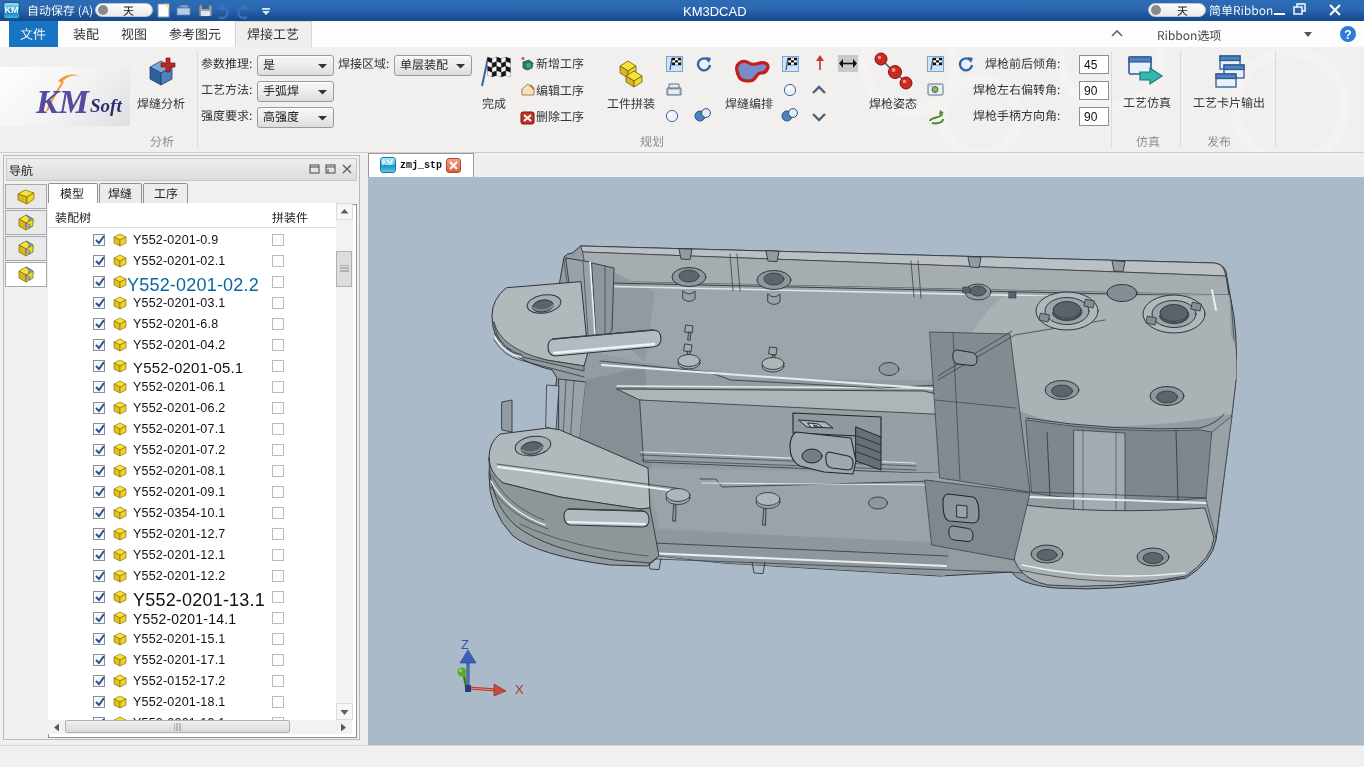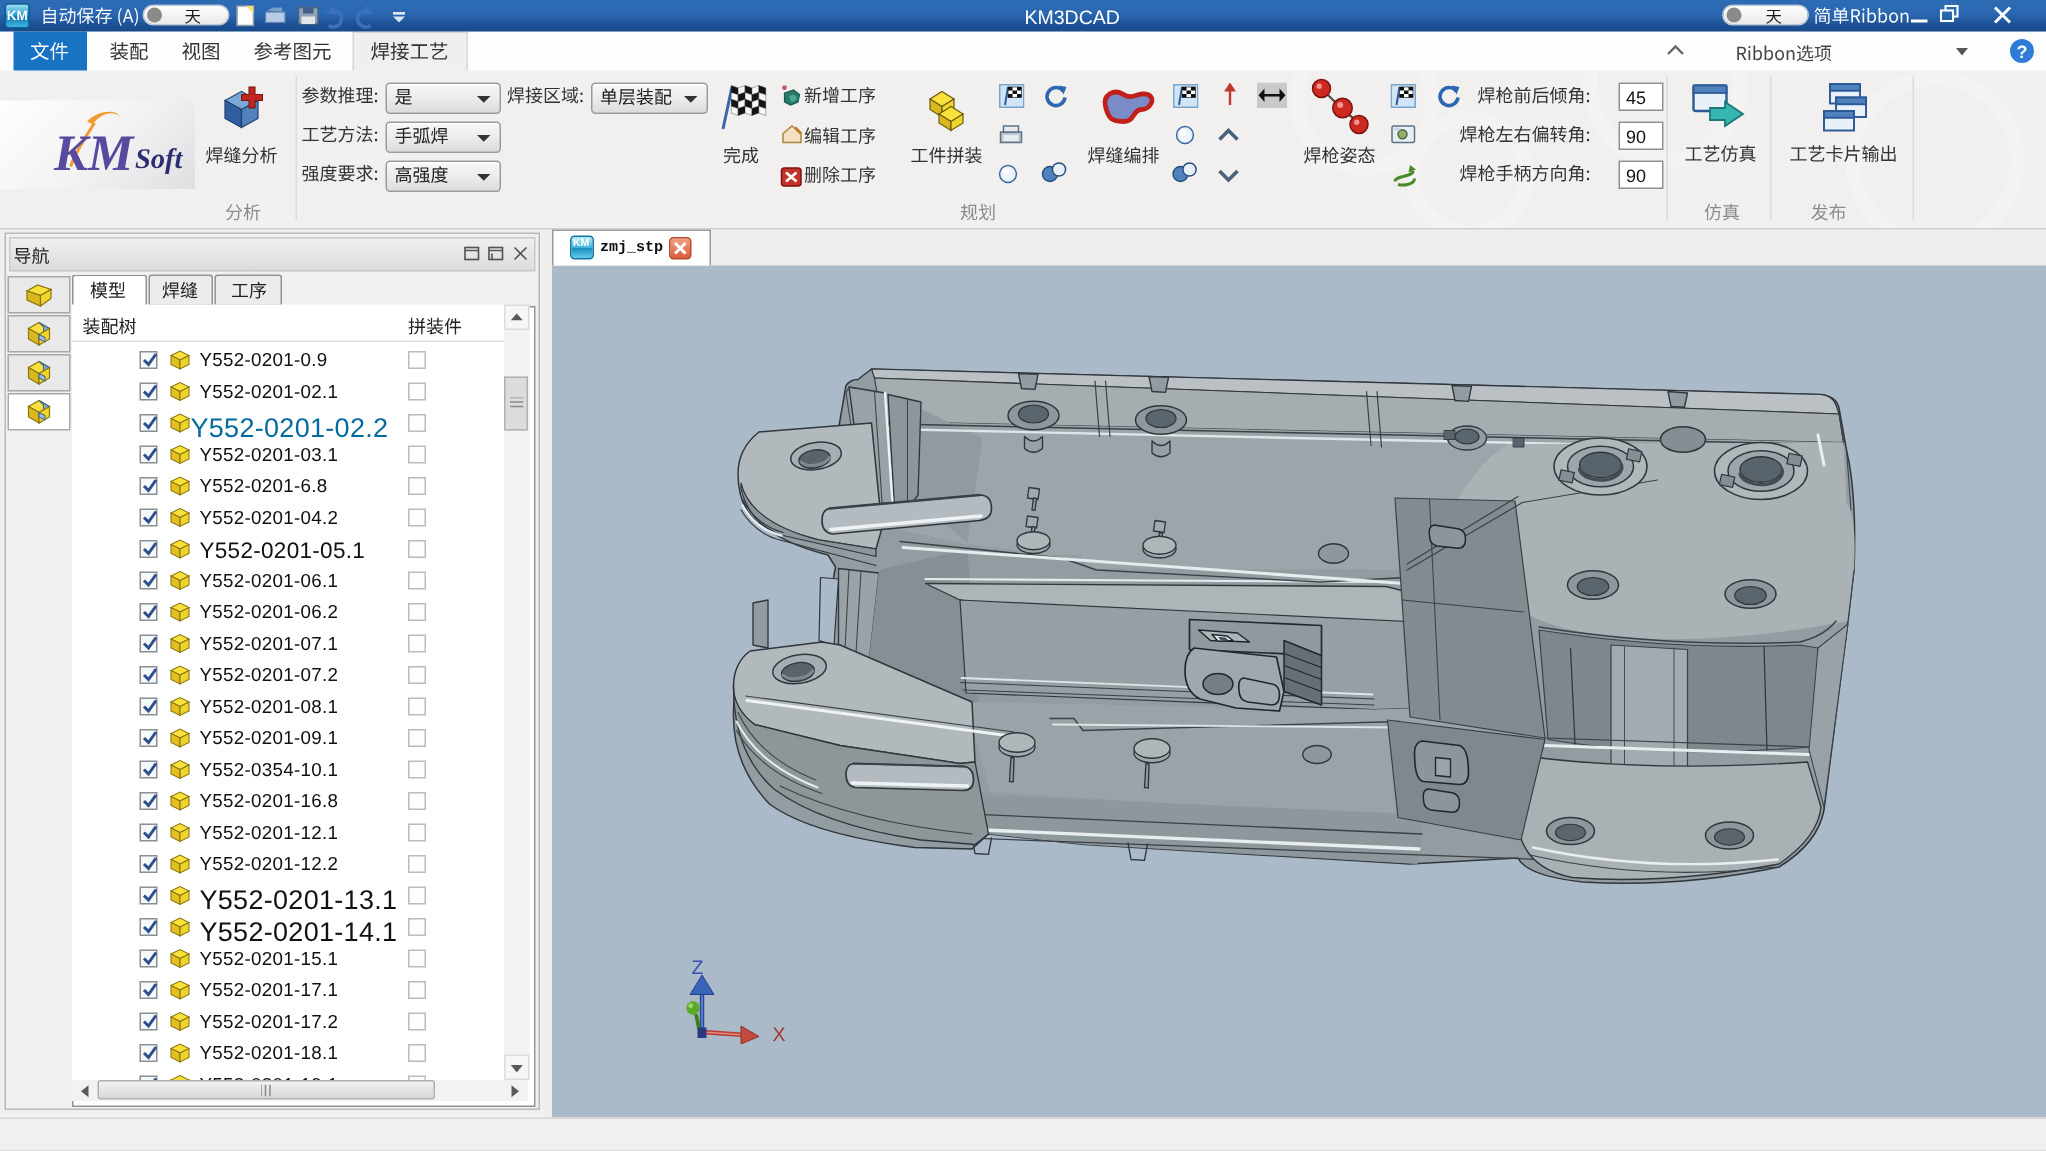--- a/index.html
+++ b/index.html
@@ -437,21 +437,21 @@
 <div class="abs" style="left:224px;top:304px;width:12px;height:12px;background:#fdfdfd;border:1px solid #b5bcc4"></div>
     <div class="abs" style="left:45px;top:325px;width:12px;height:12px;background:#f6f9fb;border:1px solid #8a8f94"></div>
 <svg class="abs" style="left:45px;top:324px" width="14" height="14" viewBox="0 0 14 14">
       <path d="M3 7l3 3 5-7" fill="none" stroke="#2d4f8e" stroke-width="2"></path>
     </svg>
 <svg class="abs" style="left:64px;top:324px" width="15" height="14" viewBox="0 0 15 14">
       <path d="M2 4l6-3 6 3-6 3z" fill="#f8e23a" stroke="#8a7410" stroke-width="0.7"></path>
       <path d="M2 4v6l6 3V7z" fill="#e3c020" stroke="#8a7410" stroke-width="0.7"></path>
       <path d="M14 4v6l-6 3V7z" fill="#eed32a" stroke="#8a7410" stroke-width="0.7"></path>
     </svg>
-<div class="abs" style="left:85px;top:324px;font-size:12.5px;color:#111;letter-spacing:0.2px">Y552-0201-16.8</div>
+<div class="abs" style="left:85px;top:324px;font-size:12.5px;color:#111;letter-spacing:0.2px">Y552-0201-12.7</div>
 <div class="abs" style="left:224px;top:325px;width:12px;height:12px;background:#fdfdfd;border:1px solid #b5bcc4"></div>
     <div class="abs" style="left:45px;top:346px;width:12px;height:12px;background:#f6f9fb;border:1px solid #8a8f94"></div>
 <svg class="abs" style="left:45px;top:345px" width="14" height="14" viewBox="0 0 14 14">
       <path d="M3 7l3 3 5-7" fill="none" stroke="#2d4f8e" stroke-width="2"></path>
     </svg>
 <svg class="abs" style="left:64px;top:345px" width="15" height="14" viewBox="0 0 15 14">
       <path d="M2 4l6-3 6 3-6 3z" fill="#f8e23a" stroke="#8a7410" stroke-width="0.7"></path>
       <path d="M2 4v6l6 3V7z" fill="#e3c020" stroke="#8a7410" stroke-width="0.7"></path>
       <path d="M14 4v6l-6 3V7z" fill="#eed32a" stroke="#8a7410" stroke-width="0.7"></path>
     </svg>
@@ -481,21 +481,21 @@
 <div class="abs" style="left:224px;top:388px;width:12px;height:12px;background:#fdfdfd;border:1px solid #b5bcc4"></div>
     <div class="abs" style="left:45px;top:409px;width:12px;height:12px;background:#f6f9fb;border:1px solid #8a8f94"></div>
 <svg class="abs" style="left:45px;top:408px" width="14" height="14" viewBox="0 0 14 14">
       <path d="M3 7l3 3 5-7" fill="none" stroke="#2d4f8e" stroke-width="2"></path>
     </svg>
 <svg class="abs" style="left:64px;top:408px" width="15" height="14" viewBox="0 0 15 14">
       <path d="M2 4l6-3 6 3-6 3z" fill="#f8e23a" stroke="#8a7410" stroke-width="0.7"></path>
       <path d="M2 4v6l6 3V7z" fill="#e3c020" stroke="#8a7410" stroke-width="0.7"></path>
       <path d="M14 4v6l-6 3V7z" fill="#eed32a" stroke="#8a7410" stroke-width="0.7"></path>
     </svg>
-<div class="abs" style="left:85px;top:408px;font-size:18px;color:#111;letter-spacing:0.2px">Y552-0201-14.1</div>
+<div class="abs" style="left:85px;top:408px;font-size:14px;color:#111;letter-spacing:0.2px">Y552-0201-14.1</div>
 <div class="abs" style="left:224px;top:409px;width:12px;height:12px;background:#fdfdfd;border:1px solid #b5bcc4"></div>
     <div class="abs" style="left:45px;top:430px;width:12px;height:12px;background:#f6f9fb;border:1px solid #8a8f94"></div>
 <svg class="abs" style="left:45px;top:429px" width="14" height="14" viewBox="0 0 14 14">
       <path d="M3 7l3 3 5-7" fill="none" stroke="#2d4f8e" stroke-width="2"></path>
     </svg>
 <svg class="abs" style="left:64px;top:429px" width="15" height="14" viewBox="0 0 15 14">
       <path d="M2 4l6-3 6 3-6 3z" fill="#f8e23a" stroke="#8a7410" stroke-width="0.7"></path>
       <path d="M2 4v6l6 3V7z" fill="#e3c020" stroke="#8a7410" stroke-width="0.7"></path>
       <path d="M14 4v6l-6 3V7z" fill="#eed32a" stroke="#8a7410" stroke-width="0.7"></path>
     </svg>
@@ -514,21 +514,21 @@
 <div class="abs" style="left:224px;top:451px;width:12px;height:12px;background:#fdfdfd;border:1px solid #b5bcc4"></div>
     <div class="abs" style="left:45px;top:472px;width:12px;height:12px;background:#f6f9fb;border:1px solid #8a8f94"></div>
 <svg class="abs" style="left:45px;top:471px" width="14" height="14" viewBox="0 0 14 14">
       <path d="M3 7l3 3 5-7" fill="none" stroke="#2d4f8e" stroke-width="2"></path>
     </svg>
 <svg class="abs" style="left:64px;top:471px" width="15" height="14" viewBox="0 0 15 14">
       <path d="M2 4l6-3 6 3-6 3z" fill="#f8e23a" stroke="#8a7410" stroke-width="0.7"></path>
       <path d="M2 4v6l6 3V7z" fill="#e3c020" stroke="#8a7410" stroke-width="0.7"></path>
       <path d="M14 4v6l-6 3V7z" fill="#eed32a" stroke="#8a7410" stroke-width="0.7"></path>
     </svg>
-<div class="abs" style="left:85px;top:471px;font-size:12.5px;color:#111;letter-spacing:0.2px">Y552-0201-17.2</div>
+<div class="abs" style="left:85px;top:471px;font-size:12.5px;color:#111;letter-spacing:0.2px">Y552-0152-17.2</div>
 <div class="abs" style="left:224px;top:472px;width:12px;height:12px;background:#fdfdfd;border:1px solid #b5bcc4"></div>
     <div class="abs" style="left:45px;top:493px;width:12px;height:12px;background:#f6f9fb;border:1px solid #8a8f94"></div>
 <svg class="abs" style="left:45px;top:492px" width="14" height="14" viewBox="0 0 14 14">
       <path d="M3 7l3 3 5-7" fill="none" stroke="#2d4f8e" stroke-width="2"></path>
     </svg>
 <svg class="abs" style="left:64px;top:492px" width="15" height="14" viewBox="0 0 15 14">
       <path d="M2 4l6-3 6 3-6 3z" fill="#f8e23a" stroke="#8a7410" stroke-width="0.7"></path>
       <path d="M2 4v6l6 3V7z" fill="#e3c020" stroke="#8a7410" stroke-width="0.7"></path>
       <path d="M14 4v6l-6 3V7z" fill="#eed32a" stroke="#8a7410" stroke-width="0.7"></path>
     </svg>

